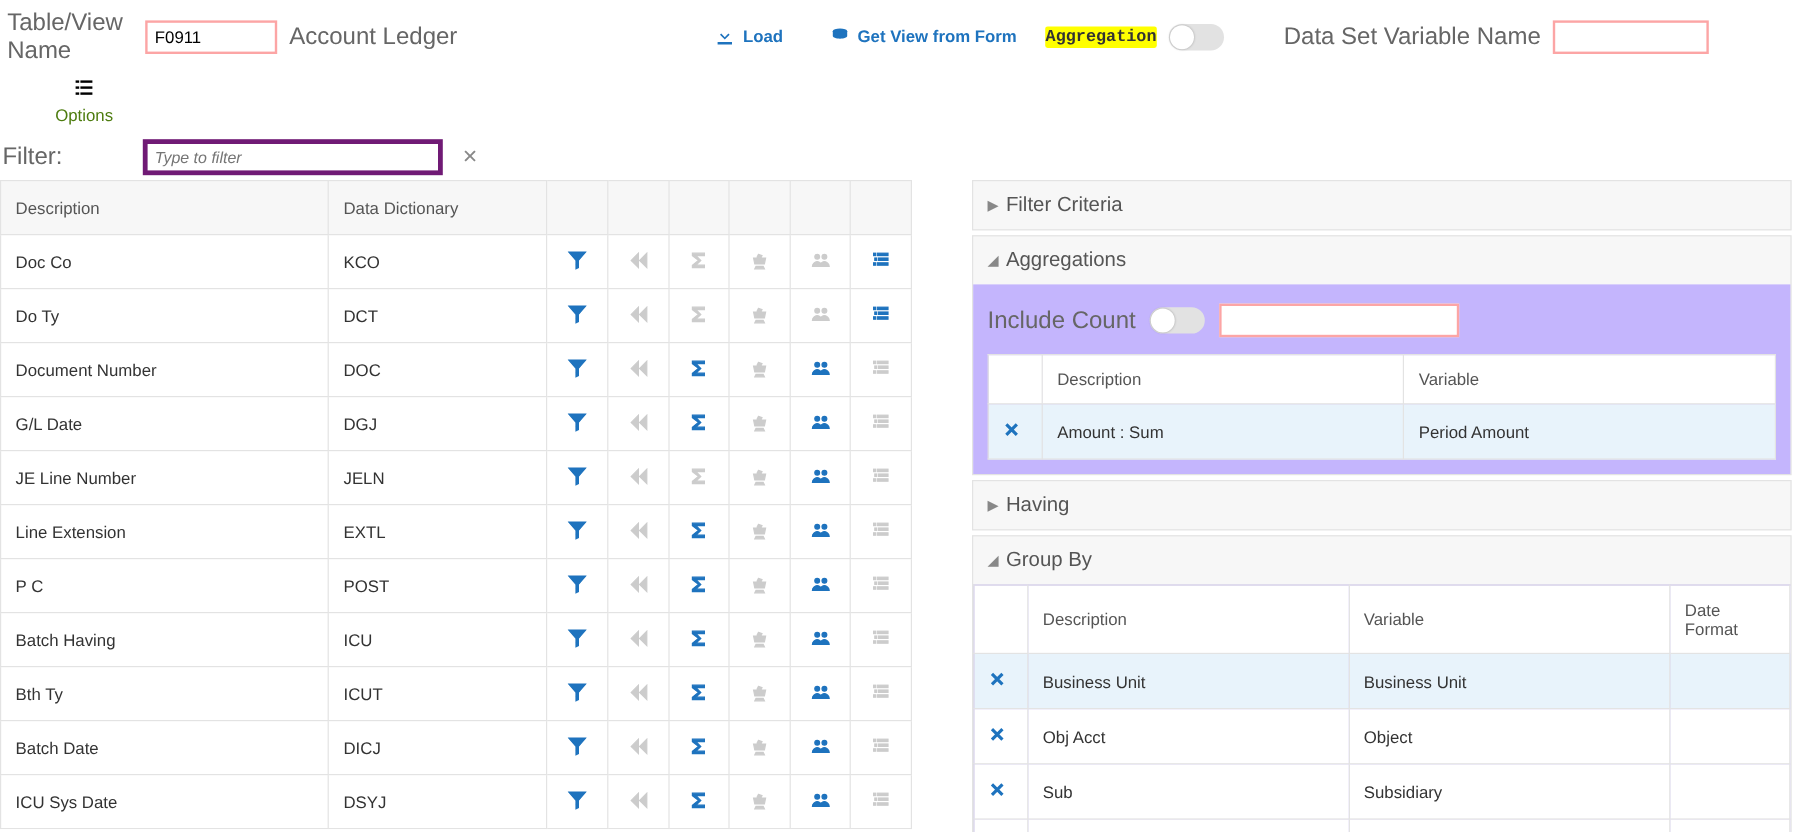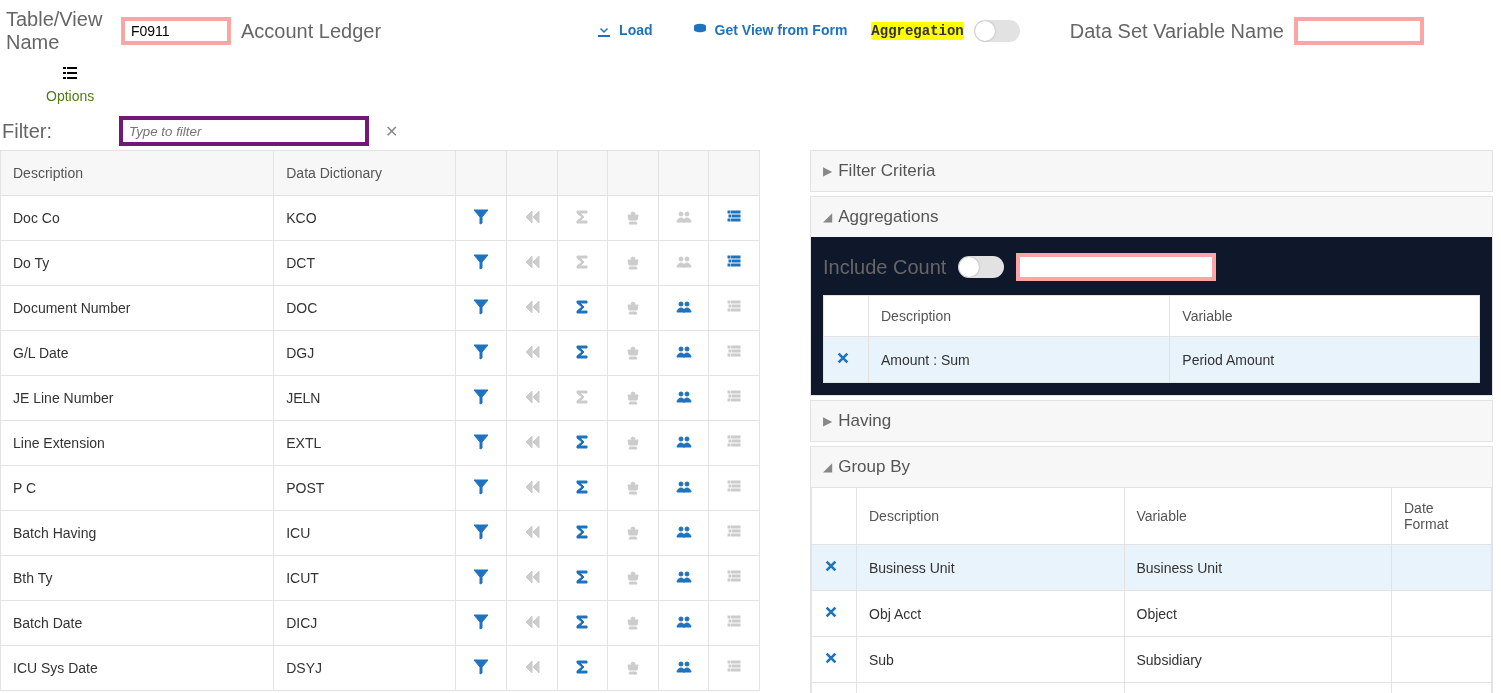--- a/index.html
+++ b/index.html
@@ -1,19 +1,19 @@
 <!DOCTYPE html>
 <html><head>
 <meta charset="utf-8">
 <style>
   * { box-sizing: border-box; }
   body { margin:0; font-family: "Segoe UI", Arial, sans-serif; font-size:14px; color:#333; background:#fff; }
   .top-bar { display:flex; align-items:center; padding:8px 6px; gap:10px; flex-wrap:wrap; }
   .label { color:#666; font-size:20px; }
-  input[type=text].small { height:28px; border:4px solid #fca5a5; padding:2px 6px; font-size:14px; }
+  input[type=text].small { height:28px; border:2px solid #fca5a5; padding:2px 6px; font-size:14px; }
   .tbl-name-label { width:105px; display:inline-block; }
   .btn-link { color:#1e73be; font-weight:600; cursor:pointer; display:flex; align-items:flex-start; gap:6px; margin:0 14px; }
   .btn-link svg { fill:#1e73be; }
   .hl { background:#ffff00; padding:1px 0; border-radius:2px; font-weight:600; color:#333;font-family:Liberation Mono, monospace;}
   .toggle { width:46px; height:22px; border-radius:12px; background:#e2e2e2; position:relative; cursor:pointer; }
   .toggle::after { content:""; position:absolute; width:20px; height:20px; border-radius:50%; background:#fff; top:1px; left:1px; box-shadow:0 0 2px rgba(0,0,0,.3); }
   .filter-row { display:flex; align-items:center; padding:4px 2px; gap:12px; }
   .filter-input { width:250px; height:30px; border:4px solid #701a75; padding:4px 6px; font-style:italic; color:#888; }
   .clear-x { color:#888; font-size:16px; cursor:pointer; padding:0 4px; }
   .main { display:flex; }
@@ -23,21 +23,21 @@
   table.grid th, table.grid td { border:1px solid #e3e3e3; padding:14px 12px; text-align:left; font-weight:400;}
   table.grid th { background:#f7f7f7; color:#555; font-weight:400;}
   .scroll-wrap { max-height:580px; overflow-y:scroll; }
   .icon-cell { width:50px; text-align:center !important; padding:10px 4px !important;}
   .ic { display:inline-flex; justify-content:center; align-items:center; width:18px; height:18px; }
   .ic svg { width:16px; height:16px; }
   .blue svg { fill:#1e73be; stroke:#1e73be;}
   .gray svg { fill:#ccc; stroke:#ccc;}
   .panel { border:1px solid #e3e3e3; background:#f7f7f7; margin-bottom:4px; }
   .panel-hdr { padding:10px 12px; font-size:17px; color:#555; display:flex; align-items:center; gap:6px; cursor:pointer;}
-  .panel-body { background:#0f172a; padding:12px; }
+  .panel-body { background:#c4b5fd; padding:12px; }
   .caret { font-size:12px; color:#888; }
   table.subgrid { width:100%; border-collapse:collapse; }
   table.subgrid th, table.subgrid td { border:1px solid #e3e3e3; padding:12px; text-align:left; font-weight:400; background:#fff;}
   table.subgrid th { color:#555; }
   .row-selected td { background:#e8f3fb !important; }
   .del-x { color:#1e73be; font-size:18px; text-align:center; cursor:pointer; font-weight:bold;}
   .inc-count-row { display:flex; align-items:center; gap:12px; padding:4px 0 14px 0;}
   .options-btn { color:#4d7c0f; font-weight:400; display:flex; align-items:center; gap:6px; cursor:pointer; margin-left:40px;flex-direction:column;}
   .col-desc { width:270px; }
   .col-dd { width:180px; }

